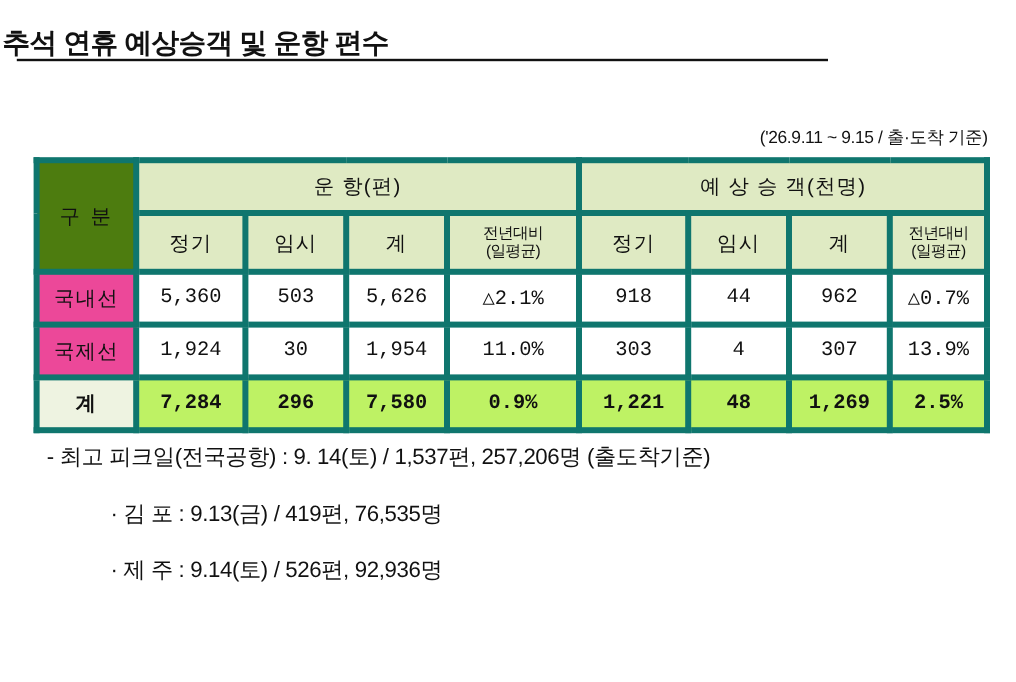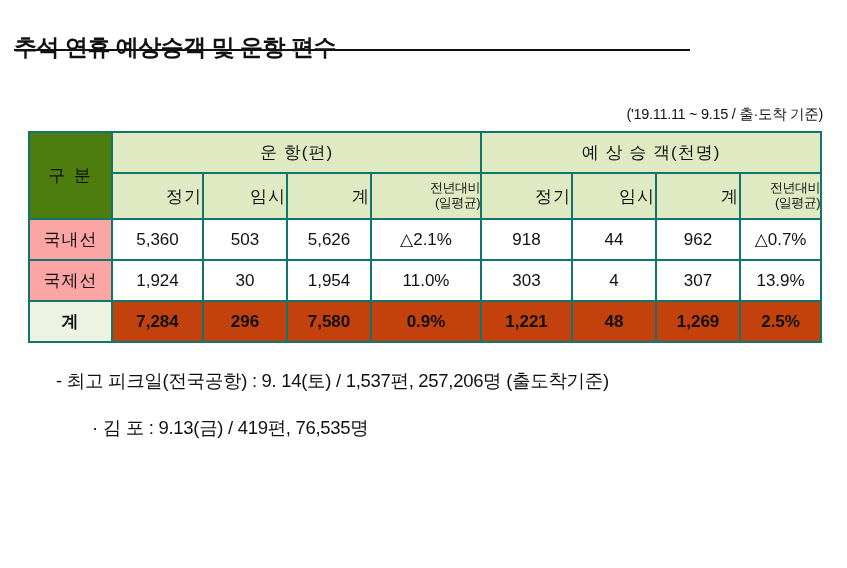--- a/index.html
+++ b/index.html
@@ -19,26 +19,25 @@
   .page {
     position: relative;
     width: 847px;
     height: 568px;
     box-sizing: border-box;
   }
 
   
   .title-row {
     position: absolute;
-    left: 14px;
+    left: 2px;
     top: 20px;
     display: flex;
     align-items: baseline;
     white-space: nowrap;
-    margin-top: 12px;
   }
   .title-main {
     font-size: 23px;
     font-weight: bold;
     letter-spacing: -0.5px;
     color: #111111;
   }
   .title-sub {
     font-size: 17px;
     font-weight: bold;
@@ -71,61 +70,61 @@
     left: 28px;
     top: 131px;
     width: 792px;
   }
   table.main {
     border-collapse: collapse;
     width: 792px;
     table-layout: fixed;
   }
   table.main th, table.main td {
-    border: 2px solid #0f766e;
+    border: 5px solid #0f766e;
     text-align: center;
     vertical-align: middle;
     font-size: 17px;
     color: #111111;
     padding: 0;
     height: 39px;
   }
   table.main thead th {
     background: #dfeac3;
     font-weight: normal;
     letter-spacing: 1px;
   }
   table.main thead th.tall {
     height: 44px;
-    text-align: right;
   }
   .th-two-line {
     font-size: 13px;
     line-height: 1.12;
     letter-spacing: -0.5px;
     display: block;
   }
   .th-two-line .l1 { display: block; }
   .th-two-line .l2 { display: block; }
 
   td.rowlabel {
-    background: #fca5a5;
+    background: #ec4899;
     letter-spacing: 1px;
     font-size: 17px;
   }
   td.rowlabel.total {
     background: #eef3e1;
   }
   td.num {
     text-align: right;
     padding-right: 10px;
     font-size: 18px;
+    font-family: Liberation Mono, monospace;
   }
   tr.total-row td {
-    background: #c2410c;
+    background: #bef264;
     font-weight: bold;
   }
   td.gubun {
     background: #4d7c0f;
     letter-spacing: 2px;
   }
 
   
   .notes {
     position: absolute;
@@ -133,39 +132,39 @@
     top: 368px;
     width: 800px;
   }
   .note-line {
     font-size: 18.5px;
     color: #111111;
     letter-spacing: -0.3px;
     white-space: nowrap;
   }
   .note-peak {
-    margin-left: 28px;
+    margin-left: 11px;
     margin-bottom: 22px;
   }
   .note-item {
     margin-left: 64px;
     margin-bottom: 22px;
   }
 </style>
 </head>
 <body>
 
 <div class="page">
 
   <div class="title-row">
     <span class="title-main">추석 연휴 예상승객 및 운항 편수</span>
   </div>
   <div class="title-underline"></div>
 
-  <div class="table-note">('19.11.11 ~ 9.15 / 출·도착 기준)</div>
+  <div class="table-note">('26.9.11 ~ 9.15 / 출·도착 기준)</div>
 
   <div class="table-wrap">
     <table class="main">
       <colgroup>
         <col style="width:83px">
         <col style="width:91px">
         <col style="width:84px">
         <col style="width:84px">
         <col style="width:110px">
         <col style="width:91px">
@@ -234,15 +233,16 @@
           <td class="num">1,269</td>
           <td class="num">2.5%</td>
         </tr>
       </tbody>
     </table>
   </div>
 
   <div class="notes">
     <div class="note-line note-peak">- 최고 피크일(전국공항) : 9. 14(토) / 1,537편, 257,206명 (출도착기준)</div>
     <div class="note-line note-item">· 김 포 : 9.13(금) /  419편, 76,535명</div>
+    <div class="note-line note-item">· 제 주 : 9.14(토) /  526편, 92,936명</div>
   </div>
 
 </div>
 
 </body></html>

